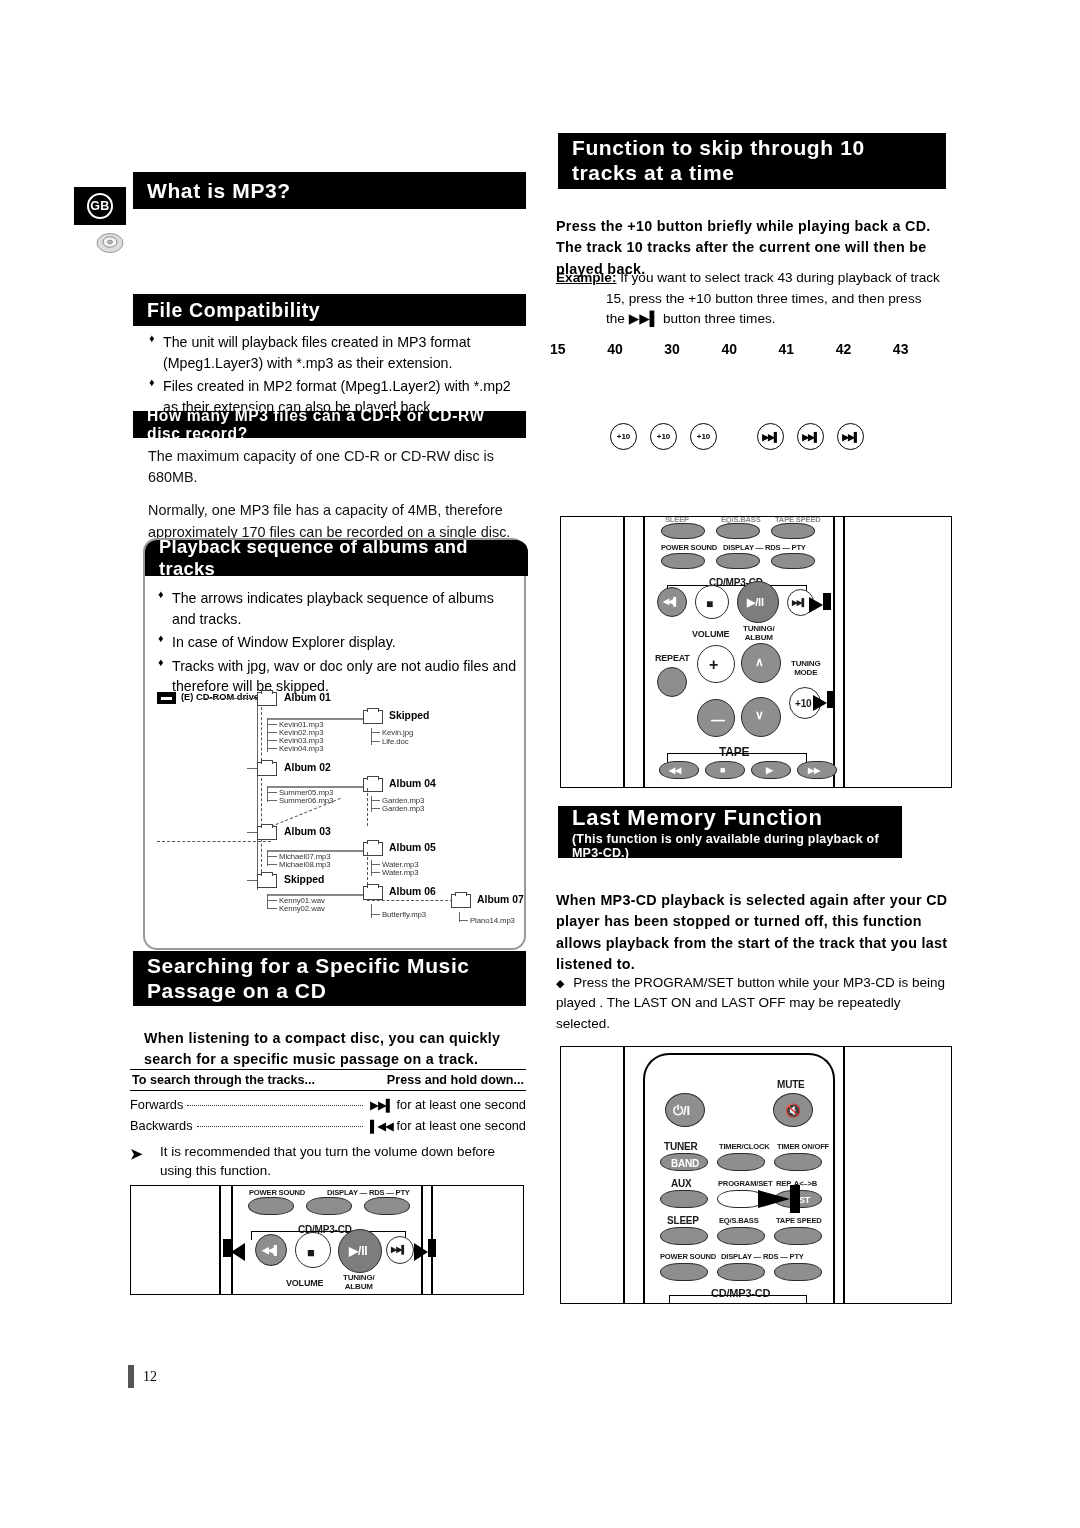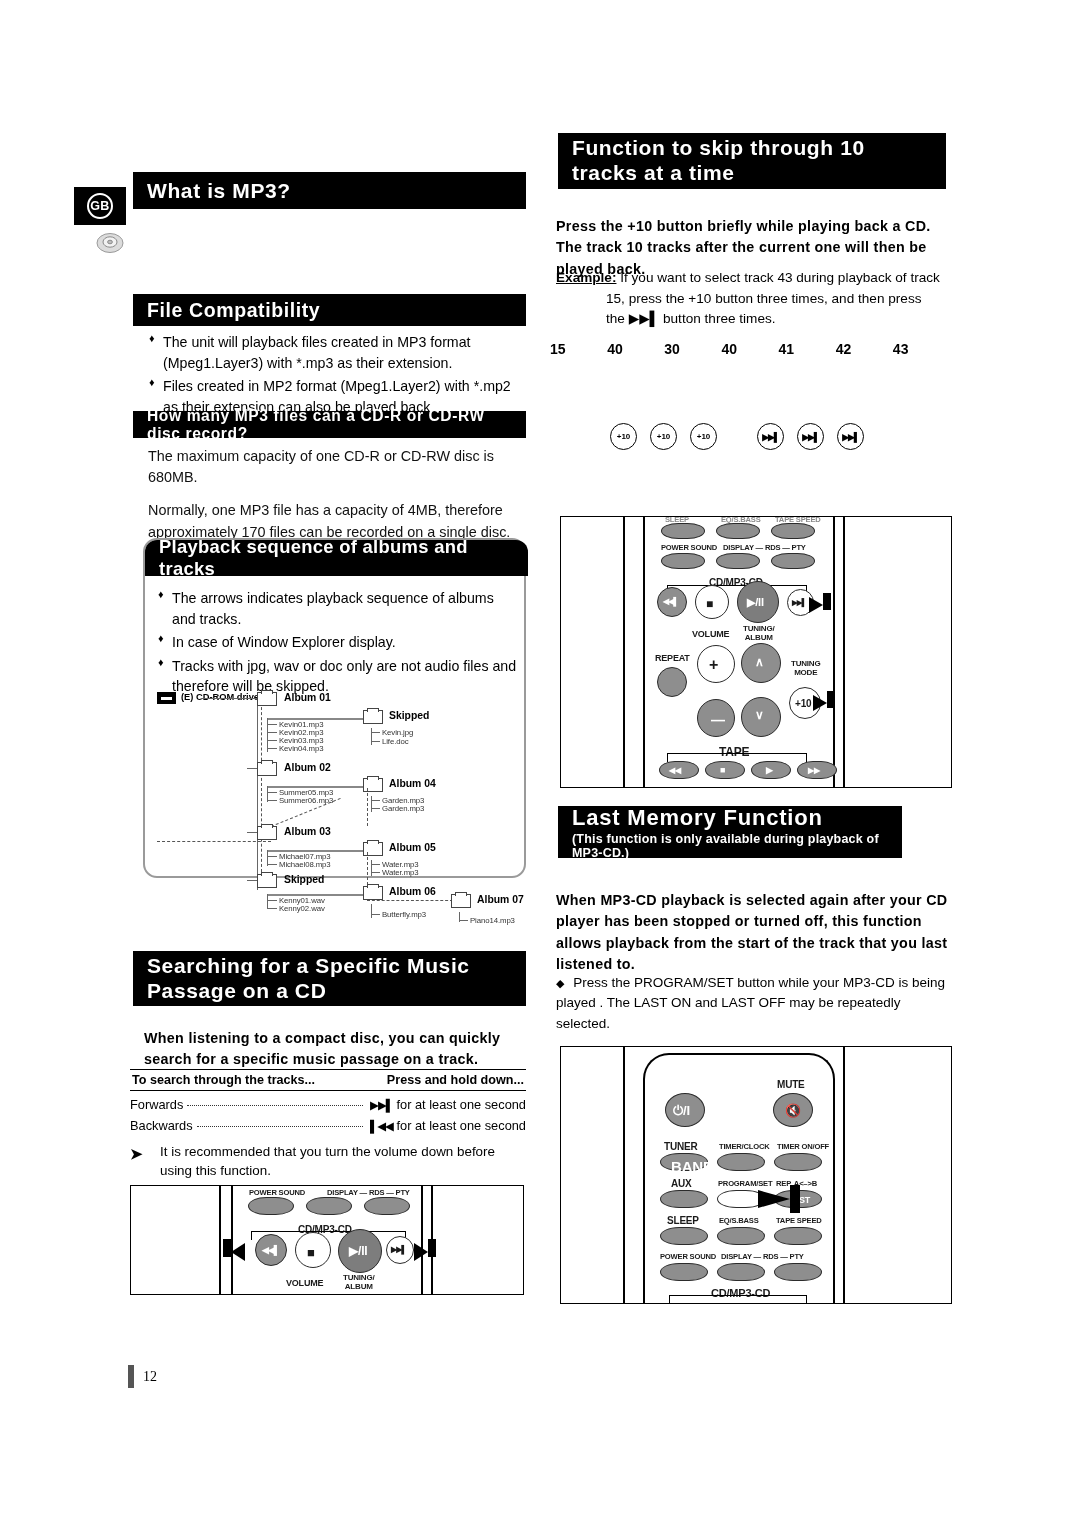--- a/index.html
+++ b/index.html
@@ -51,21 +51,21 @@
   #sec-whatis-body { position: absolute; left: 148px; top: 209px; width: 370px; }
 
   #sec-filecompat-bar { position: absolute; left: 133px; top: 294px; width: 393px; height: 32px; font-size: 19.5px; }
   #sec-filecompat-body { position: absolute; left: 148px; top: 332px; width: 378px; }
 
   #sec-howmany-bar { position: absolute; left: 133px; top: 411px; width: 393px; height: 27px; font-size: 15.6px; }
   #sec-howmany-body { position: absolute; left: 148px; top: 446px; width: 375px; }
 
   
   #playback-panel {
-    position: absolute; left: 143px; top: 538px; width: 383px; height: 340px;
+    position: absolute; left: 143px; top: 538px; width: 383px; height: 412px;
     border: 2px solid #9a9a9a; border-radius: 14px; background: #fff;
   }
   #playback-bar {
     position: absolute; left: 0; top: 0; width: 383px; height: 36px;
     background: #000; color: #fff; font-weight: bold; font-size: 18.4px;
     display: flex; align-items: center; padding-left: 14px;
     border-radius: 12px 12px 0 0; letter-spacing: .3px;
   }
   #playback-bullets { position: absolute; left: 12px; top: 48px; width: 360px; }
 
@@ -495,21 +495,21 @@
     <div class="rbtn" style="left:104px; top:46px; width:40px; height:34px;"></div>
     <div class="rlbl" style="left:112px; top:56px; color:#fff; font-size:13px;">⏻/I</div>
     <div class="rlbl" style="left:216px; top:32px; font-size:10px;">MUTE</div>
     <div class="rbtn" style="left:212px; top:46px; width:40px; height:34px;"></div>
     <div class="rlbl" style="left:224px; top:56px; color:#fff; font-size:13px;">🔇</div>
 
     <div class="rlbl" style="left:103px; top:94px; font-size:10px;">TUNER</div>
     <div class="rlbl" style="left:158px; top:95px;">TIMER/CLOCK</div>
     <div class="rlbl" style="left:216px; top:95px;">TIMER ON/OFF</div>
     <div class="rbtn oval" style="left:99px; top:106px; width:48px; height:18px;"></div>
-    <div class="rlbl" style="left:110px; top:111px; color:#fff; font-size:15px;">BAND</div>
+    <div class="rlbl" style="left:110px; top:111px; color:#fff; font-size:10px;">BAND</div>
     <div class="rbtn oval" style="left:156px; top:106px; width:48px; height:18px;"></div>
     <div class="rbtn oval" style="left:213px; top:106px; width:48px; height:18px;"></div>
 
     <div class="rlbl" style="left:110px; top:131px; font-size:10px;">AUX</div>
     <div class="rlbl" style="left:157px; top:132px;">PROGRAM/SET</div>
     <div class="rlbl" style="left:215px; top:132px;">REP.,A&lt;–&gt;B</div>
     <div class="rbtn oval" style="left:99px; top:143px; width:48px; height:18px;"></div>
     <div class="rbtn oval white" style="left:156px; top:143px; width:48px; height:18px;"></div>
     <div class="rbtn oval" style="left:213px; top:143px; width:48px; height:18px;"></div>
     <div class="rlbl" style="left:238px; top:148px; color:#fff; font-size:9px;">ST</div>

